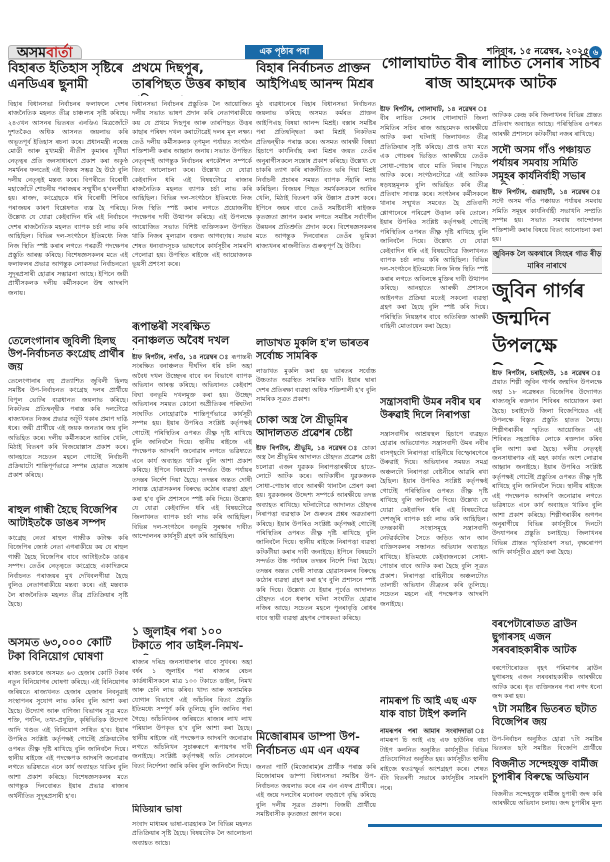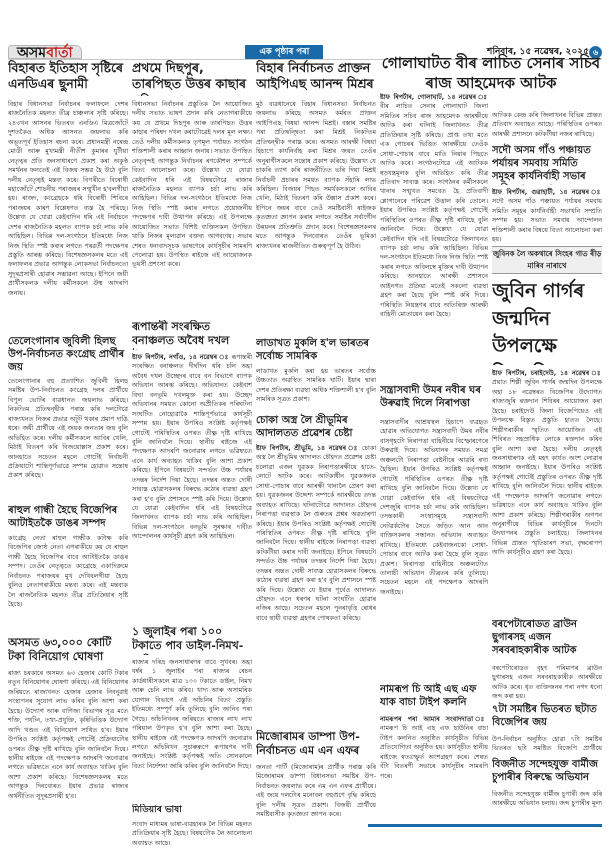--- a/index.html
+++ b/index.html
@@ -36,21 +36,21 @@
   .date-text { font-weight:bold; font-size:9px; color:#111; }
   .page-badge {
     width:13px; height:13px; border-radius:50%; background:#1a6aa8; color:#fff;
     font-size:8px; font-weight:bold; display:flex; align-items:center; justify-content:center;
   }
   
   .col { position:absolute; top:60px; }
   .col1 { left:8px;   width:120px; }
   .col2 { left:132px; width:120px; }
   .col3 { left:256px; width:120px; }
-  .col4 { left:380px; width:108px; top:92px; }
+  .col4 { left:380px; width:108px; top:104px; }
   .col5 { left:492px; width:110px; top:110px; }
   .span-headline {
     position:absolute; left:380px; width:222px; top:53px; height:48px;
     font-weight:bold; font-size:15px; line-height:1.35; text-align:center; overflow:hidden;
   }
   .hl { font-weight:bold; overflow:hidden; }
   .hl-lg  { font-size:12.5px; line-height:1.3; }
   .hl-md  { font-size:11px;   line-height:1.3; }
   .hl-sm  { font-size:10px;   line-height:1.3; }
   .hl-xs  { font-size:9px;    line-height:1.3; }

